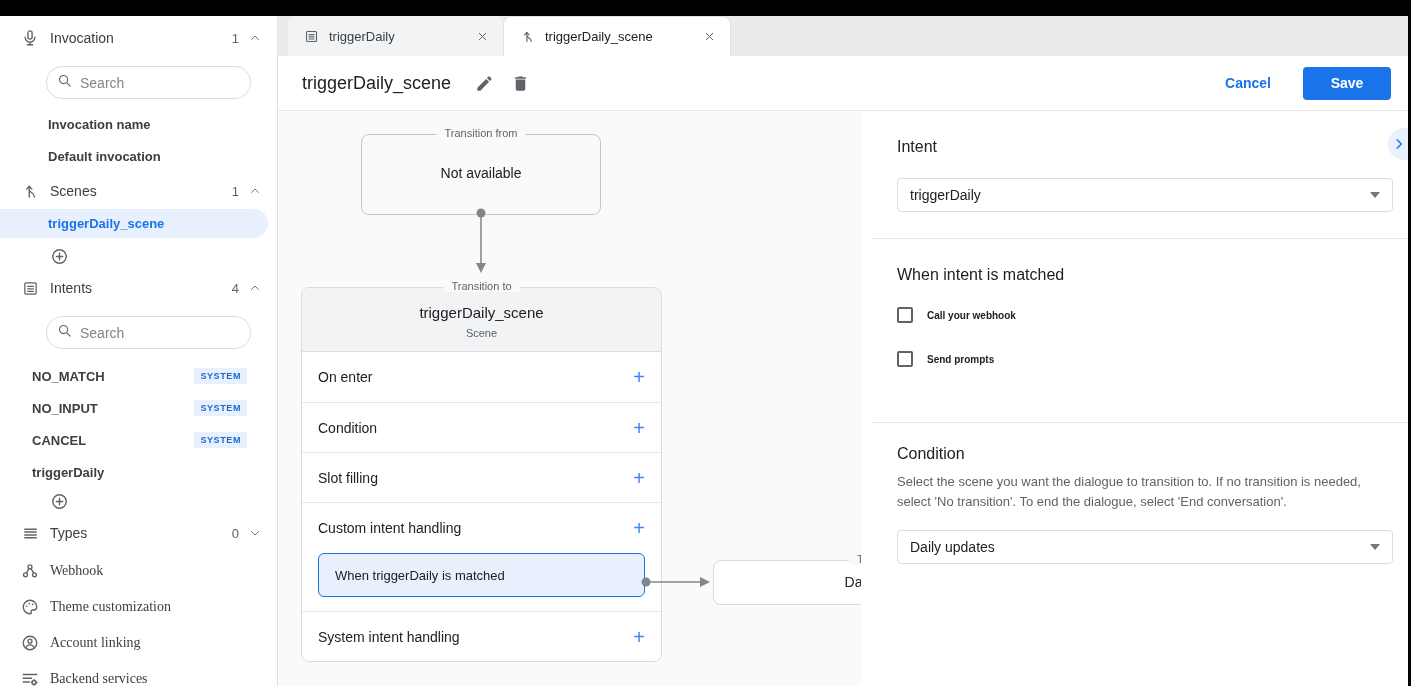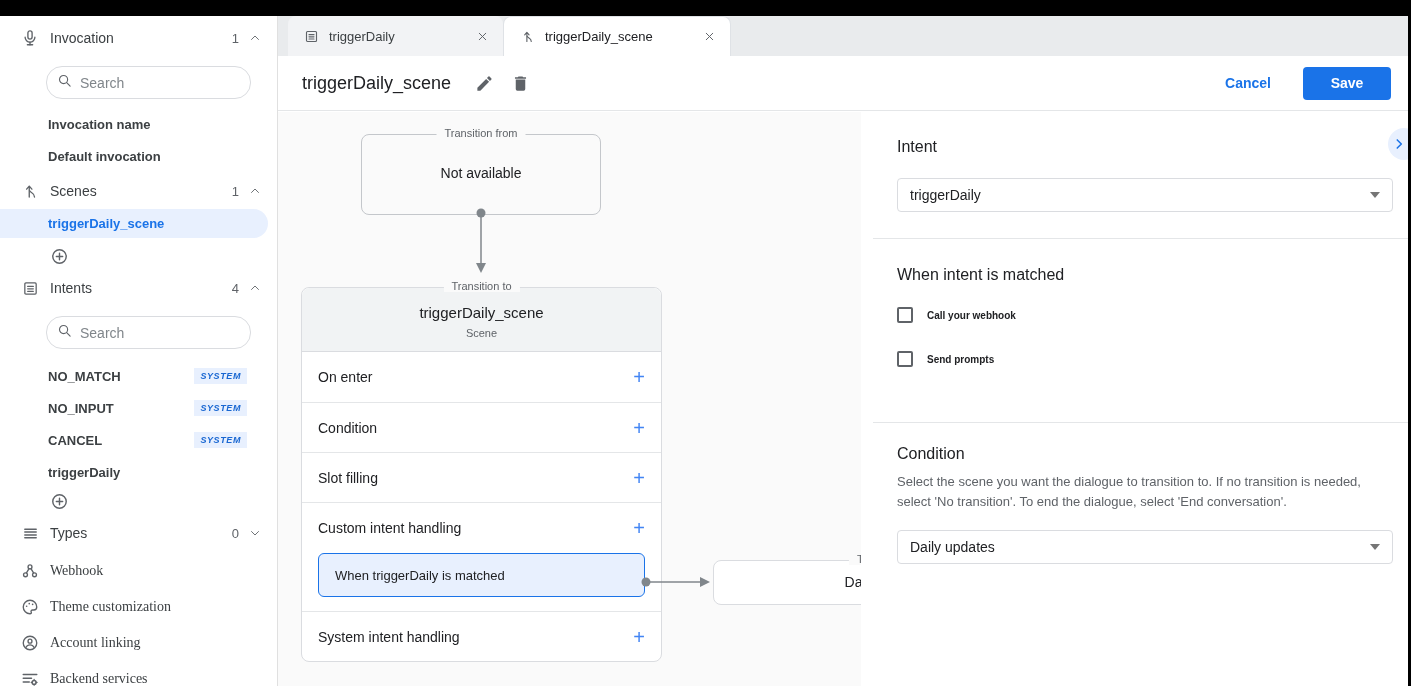--- a/index.html
+++ b/index.html
@@ -12,24 +12,24 @@
   .side-header { display:flex; align-items:center; height:24px; margin:10px 16px 0 20px; cursor:pointer; }
   .side-header .hicon { width:20px; height:20px; display:flex; align-items:center; justify-content:center; }
   .side-header .hlabel { margin-left:10px; font-size:14px; color:#3c4043; }
   .side-header .hcount { margin-left:auto; font-size:13px; color:#5f6368; }
   .side-header .hchev { margin-left:10px; display:flex; align-items:center; }
   .searchbox { display:flex; align-items:center; margin:16px 26px 0 46px; height:33px; border:1px solid #dadce0; border-radius:16px; background:#fff; padding:0 10px; }
   .searchbox input { border:none; outline:none; font-size:14px; color:#202124; margin-left:8px; width:140px; font-family:"Liberation Sans",sans-serif; }
   .searchbox input::placeholder { color:#80868b; }
   .side-item { margin:16px 0 0 48px; font-size:13px; font-weight:bold; color:#3c4043; height:20px; line-height:20px; cursor:pointer; }
   .side-item.tight { margin-top:12px; }
-  .side-item-row { display:flex; align-items:center; margin-top:16px; height:22px; padding-left:48px; padding-right:30px; cursor:pointer; }
+  .side-item-row { display:flex; align-items:center; margin-top:16px; height:22px; padding-left:32px; padding-right:30px; cursor:pointer; }
   .side-item-row.tight { margin-top:10px; }
   .side-item-row .ilabel { font-size:13px; font-weight:bold; color:#3c4043; }
-  .badge { margin-left:auto; background:#e8f0fe; color:#1967d2; font-size:9px; font-weight:bold; letter-spacing:.6px; padding:3px 6px; border-radius:0;font-style:italic; }
+  .badge { margin-left:auto; background:#e8f0fe; color:#1967d2; font-size:9px; font-weight:bold; letter-spacing:.6px; padding:3px 6px; border-radius:0; }
   .pill-selected { margin-top:6px; height:29px; width:268px; background:#e8f0fe; border-radius:0 16px 16px 0; display:flex; align-items:center; padding-left:48px; cursor:pointer; }
   .pill-selected span { color:#1a73e8; font-size:13px; font-weight:bold; }
   .addrow { margin:8px 0 0 50px; height:20px; display:flex; align-items:center; cursor:pointer; }
   .sec-gap { margin-top:10px; }
   .side-link { display:flex; align-items:center; height:20px; margin:16px 16px 0 20px; cursor:pointer;font-family:Liberation Serif, serif; }
   .side-link .hicon { width:20px; height:20px; display:flex; align-items:center; justify-content:center; }
   .side-link .llabel { margin-left:10px; font-size:14px; color:#3c4043; }
 
   
   .main { position:absolute; left:278px; top:0; right:0; height:100%; }

